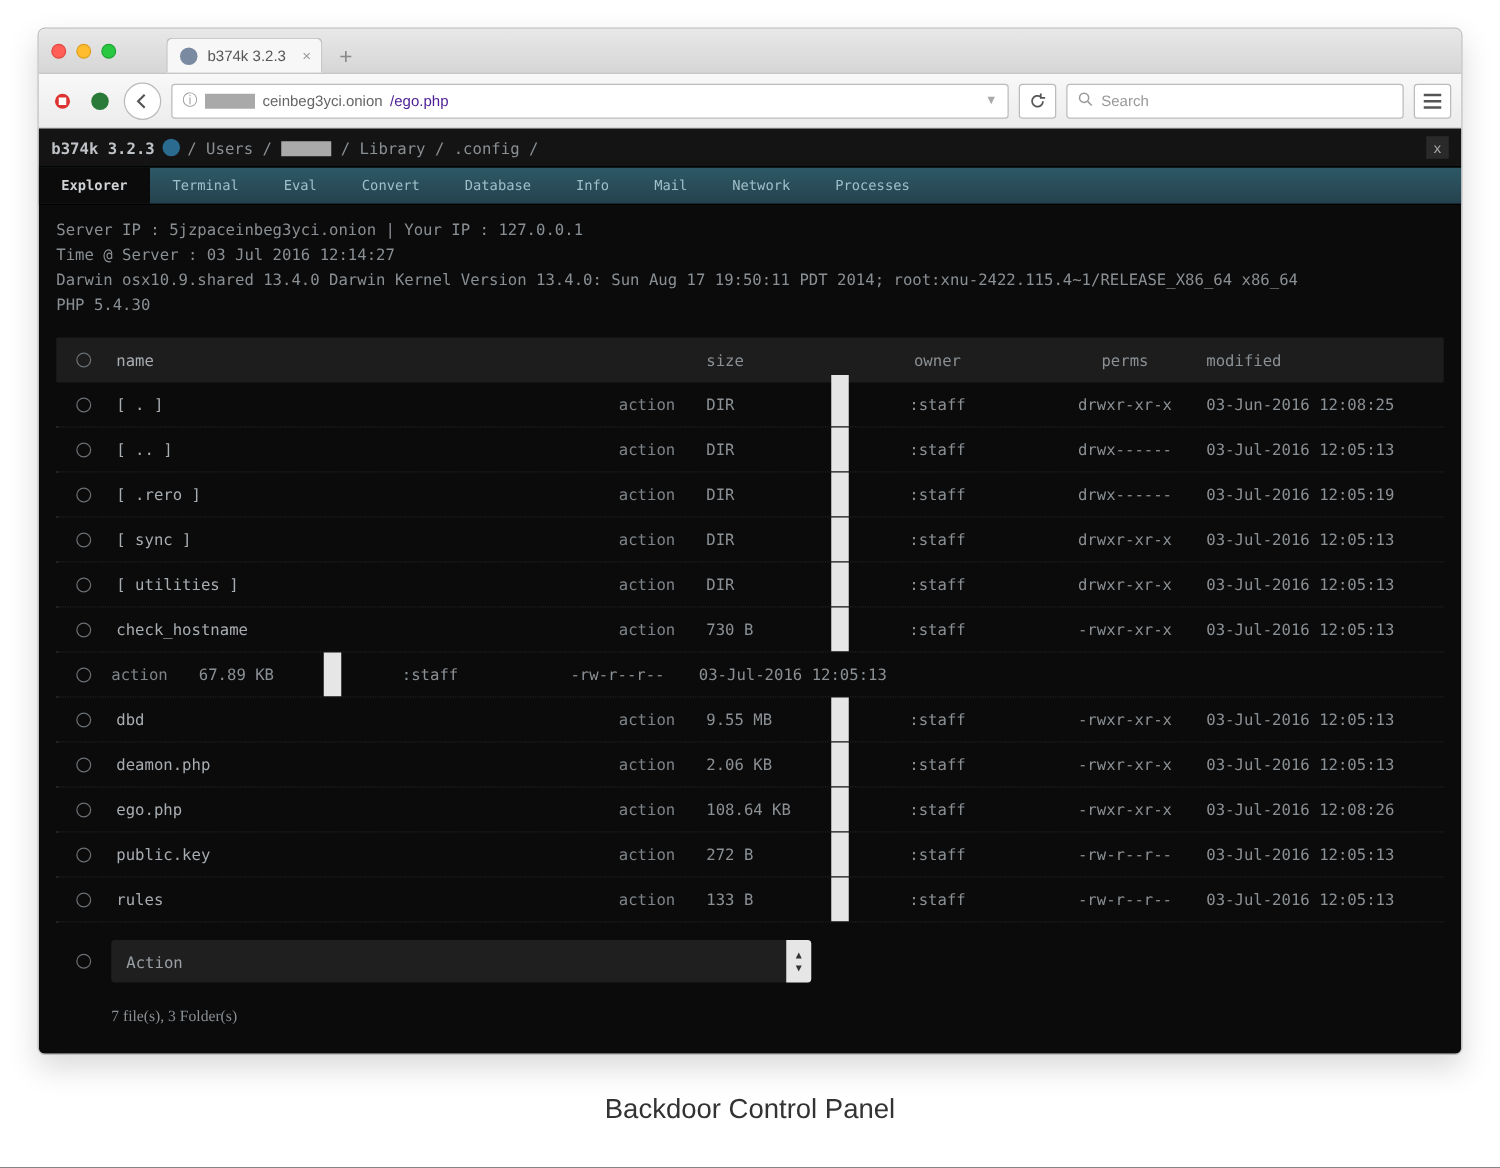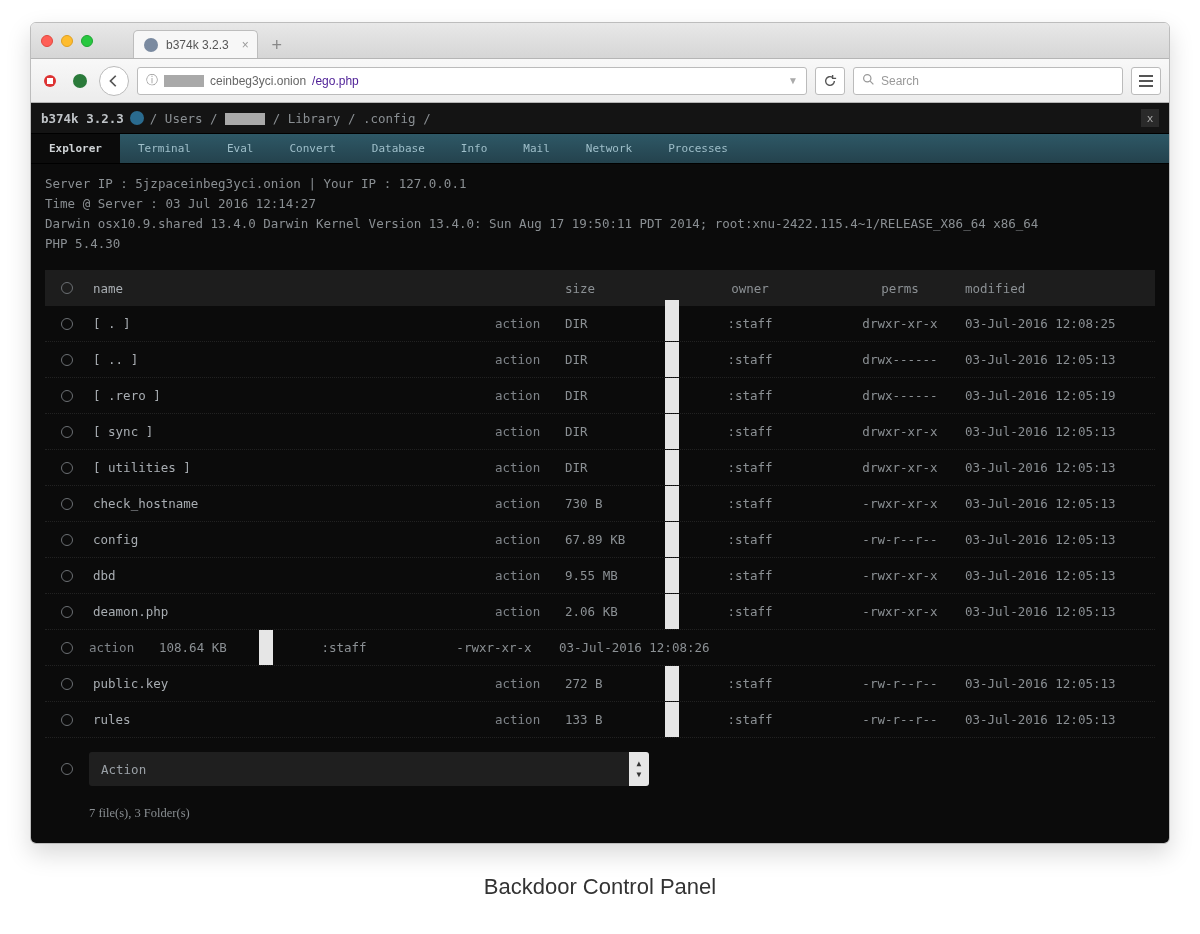--- a/index.html
+++ b/index.html
@@ -324,21 +324,21 @@
               <span class="chk"></span>
             </div>
             <div class="col-name">[ . ]</div>
             <div class="col-action">action</div>
             <div class="col-size">DIR</div>
             <div class="col-owner ownercell">
               <span class="wblock"></span>
               <span style="position:relative;">:staff</span>
             </div>
             <div class="col-perms">drwxr-xr-x</div>
-            <div class="col-mod">03-Jul-2016 12:08:25</div>
+            <div class="col-mod">03-Jun-2016 12:08:25</div>
           </div>
           <div class="ft-row">
             <div class="col-chk">
               <span class="chk"></span>
             </div>
             <div class="col-name">[ .. ]</div>
             <div class="col-action">action</div>
             <div class="col-size">DIR</div>
             <div class="col-owner ownercell">
               <span class="wblock"></span>
@@ -400,21 +400,20 @@
               <span class="wblock"></span>
               <span style="position:relative;">:staff</span>
             </div>
             <div class="col-perms">-rwxr-xr-x</div>
             <div class="col-mod">03-Jul-2016 12:05:13</div>
           </div>
           <div class="ft-row">
             <div class="col-chk">
               <span class="chk"></span>
             </div>
-            <div class="col-name">config</div>
             <div class="col-action">action</div>
             <div class="col-size">67.89 KB</div>
             <div class="col-owner ownercell">
               <span class="wblock"></span>
               <span style="position:relative;">:staff</span>
             </div>
             <div class="col-perms">-rw-r--r--</div>
             <div class="col-mod">03-Jul-2016 12:05:13</div>
           </div>
           <div class="ft-row">
@@ -442,20 +441,21 @@
               <span class="wblock"></span>
               <span style="position:relative;">:staff</span>
             </div>
             <div class="col-perms">-rwxr-xr-x</div>
             <div class="col-mod">03-Jul-2016 12:05:13</div>
           </div>
           <div class="ft-row">
             <div class="col-chk">
               <span class="chk"></span>
             </div>
+            <div class="col-name">ego.php</div>
             <div class="col-action">action</div>
             <div class="col-size">108.64 KB</div>
             <div class="col-owner ownercell">
               <span class="wblock"></span>
               <span style="position:relative;">:staff</span>
             </div>
             <div class="col-perms">-rwxr-xr-x</div>
             <div class="col-mod">03-Jul-2016 12:08:26</div>
           </div>
           <div class="ft-row">

